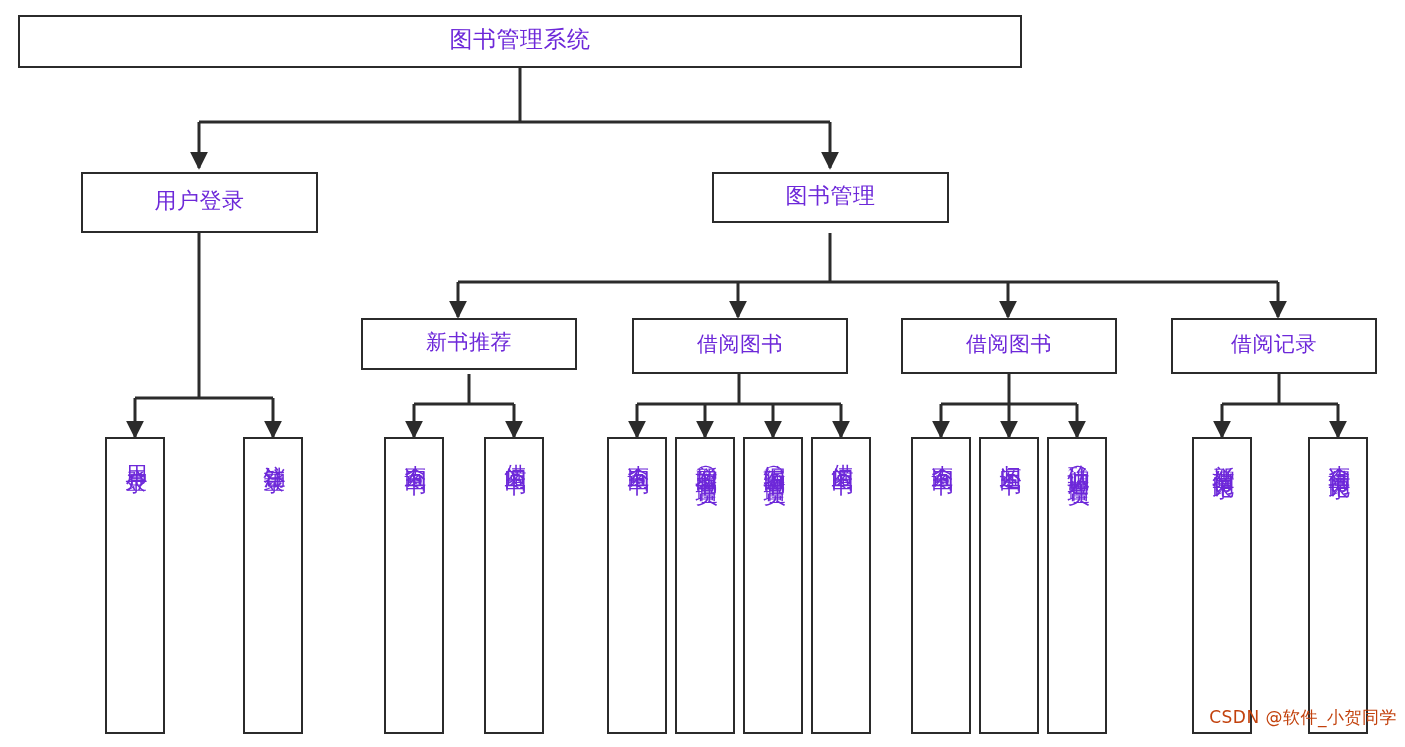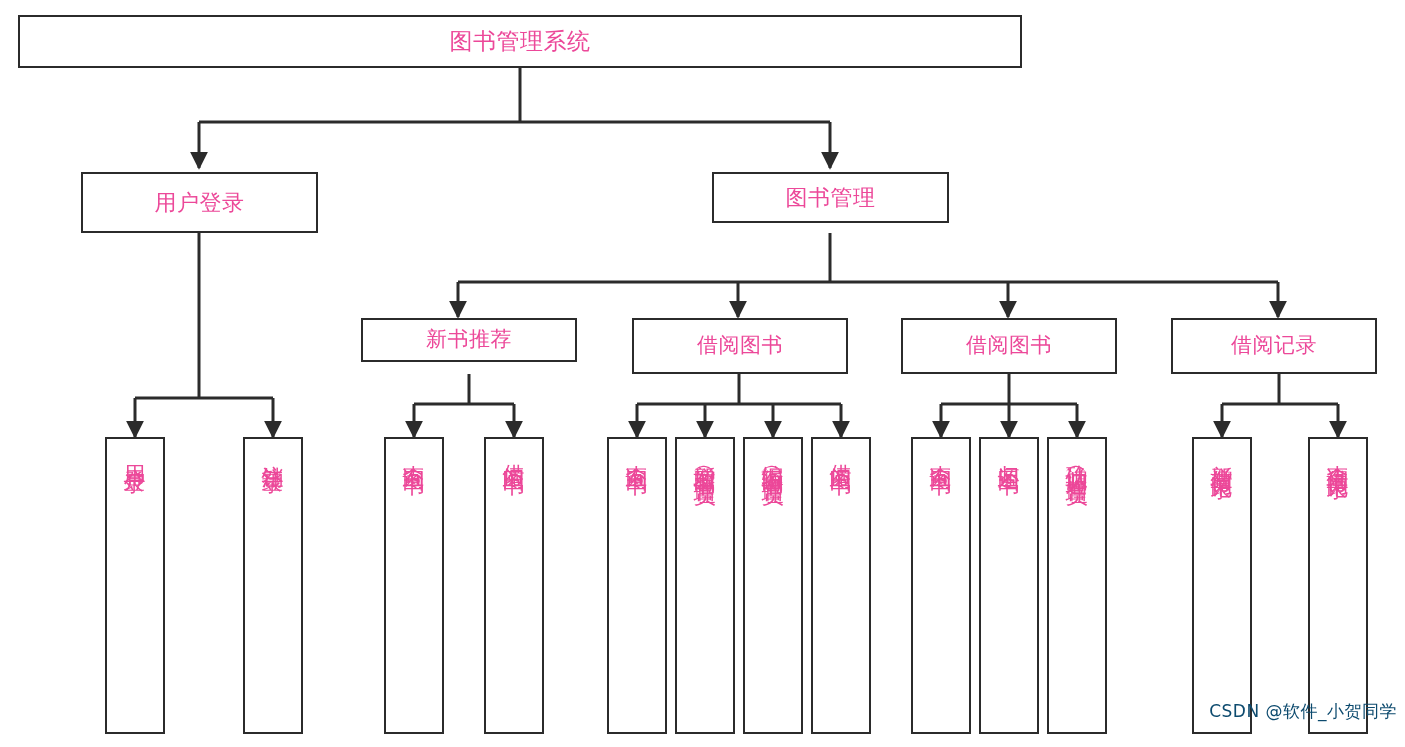--- a/index.html
+++ b/index.html
@@ -28,25 +28,26 @@
     position: absolute;
     box-sizing: border-box;
     background: #ffffff;
     border: 2px solid #2b2b2b;
     display: flex;
     align-items: center;
     justify-content: center;
     z-index: 2;
   }
   .node-label {
-    color: #ec4899;
+    color: #6d28d9;
     text-align: left;
     line-height: 1.14;
     letter-spacing: 0.5px;
     white-space: nowrap;
+    font-family: Liberation Mono, monospace;
   }
   .node.root .node-label { font-size: 23px; }
   .node.level2 .node-label { font-size: 22px; }
   .node.level3 .node-label { font-size: 21px; }
 
   
   .node.leaf {
     align-items: flex-start;
     justify-content: center;
     padding-top: 8px;
@@ -56,23 +57,23 @@
     text-orientation: upright;
     font-size: 22px;
     line-height: 1.05;
     letter-spacing: 3px;
     white-space: nowrap;
     max-height: 100%;
   }
   .watermark {
     position: absolute;
     right: 8px;
-    bottom: 24px;
+    bottom: 18px;
     font-size: 17px;
-    color: #0c4a6e;
+    color: #c2410c;
     white-space: nowrap;
     z-index: 3;
     letter-spacing: 0.5px;
   }
 </style>
 </head>
 <body>
 
 <div id="canvas">
 
@@ -132,21 +133,21 @@
     <span class="node-label">图书管理系统</span>
   </div>
 
   <div class="node level2" style="left:81px; top:172px; width:237px; height:61px;">
     <span class="node-label">用户登录</span>
   </div>
   <div class="node level2" style="left:712px; top:172px; width:237px; height:51px;">
     <span class="node-label">图书管理</span>
   </div>
 
-  <div class="node level3" style="left:361px; top:318px; width:216px; height:44px;">
+  <div class="node level3" style="left:361px; top:318px; width:216px; height:52px;">
     <span class="node-label">新书推荐</span>
   </div>
   <div class="node level3" style="left:632px; top:318px; width:216px; height:56px;">
     <span class="node-label">借阅图书</span>
   </div>
   <div class="node level3" style="left:901px; top:318px; width:216px; height:56px;">
     <span class="node-label">借阅图书</span>
   </div>
   <div class="node level3" style="left:1171px; top:318px; width:206px; height:56px;">
     <span class="node-label">借阅记录</span>

